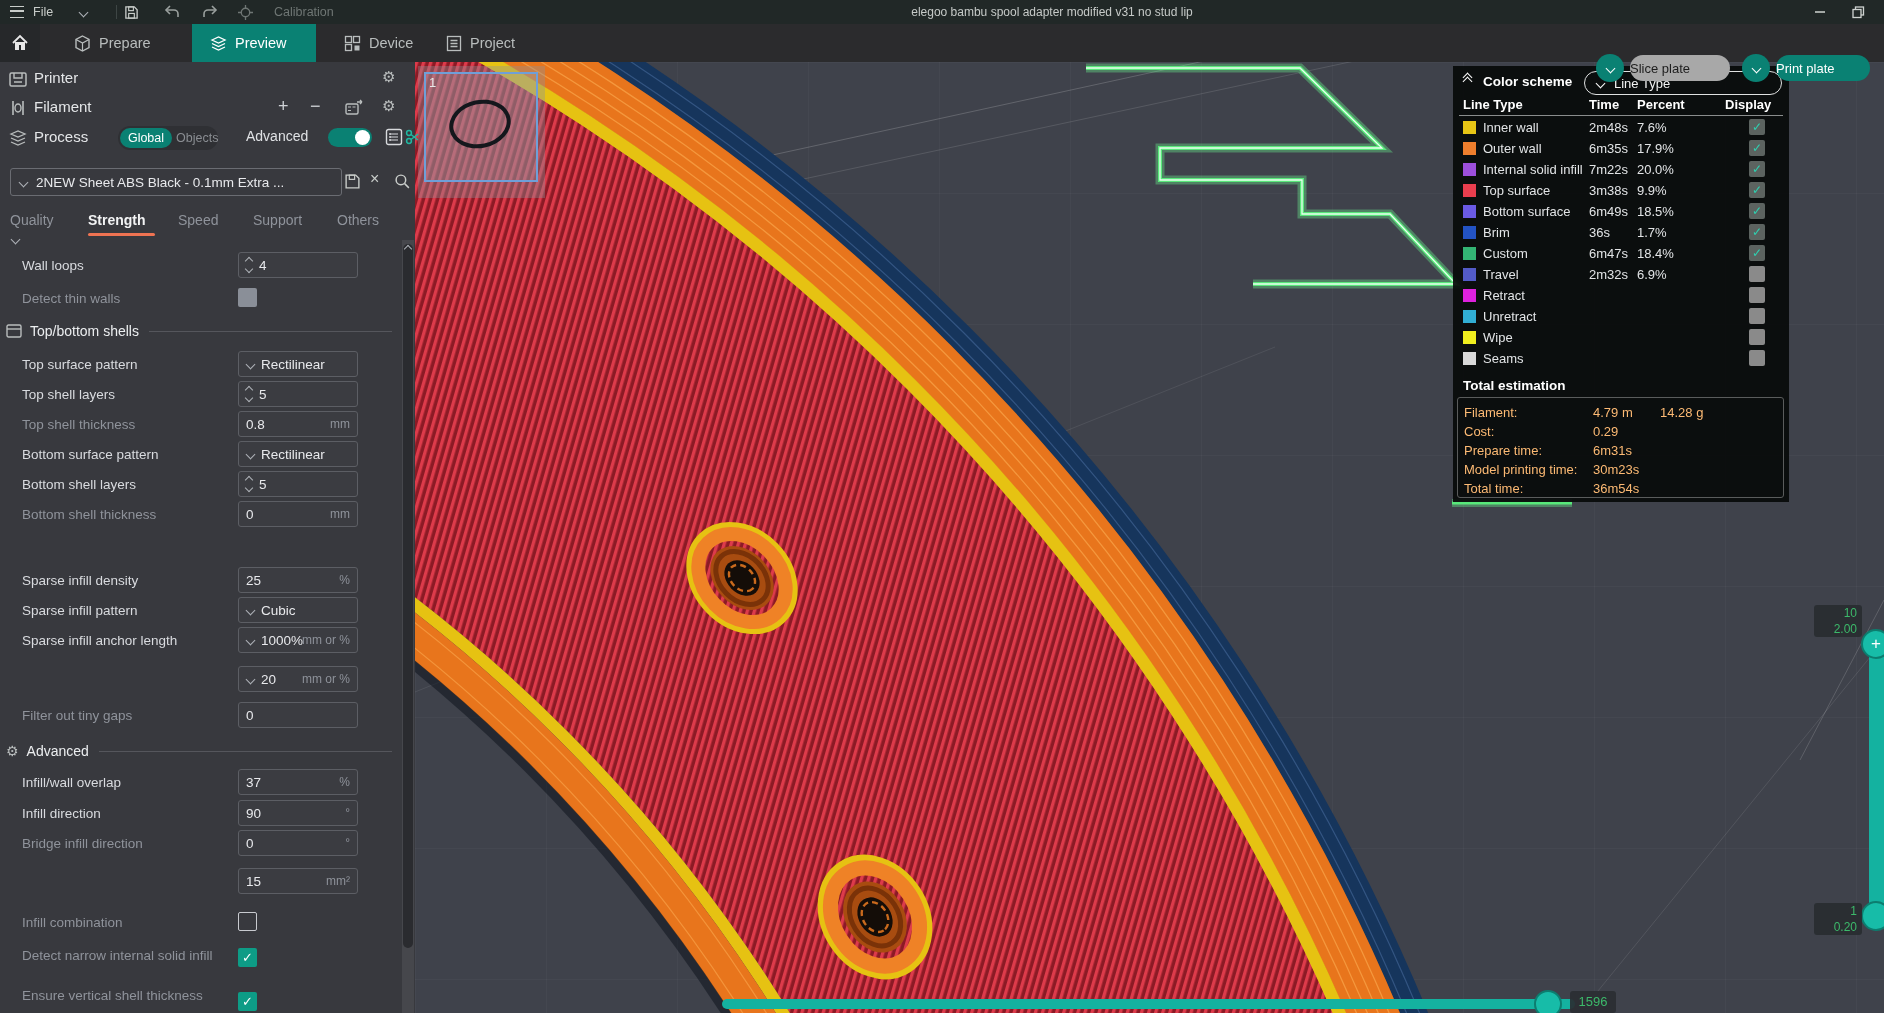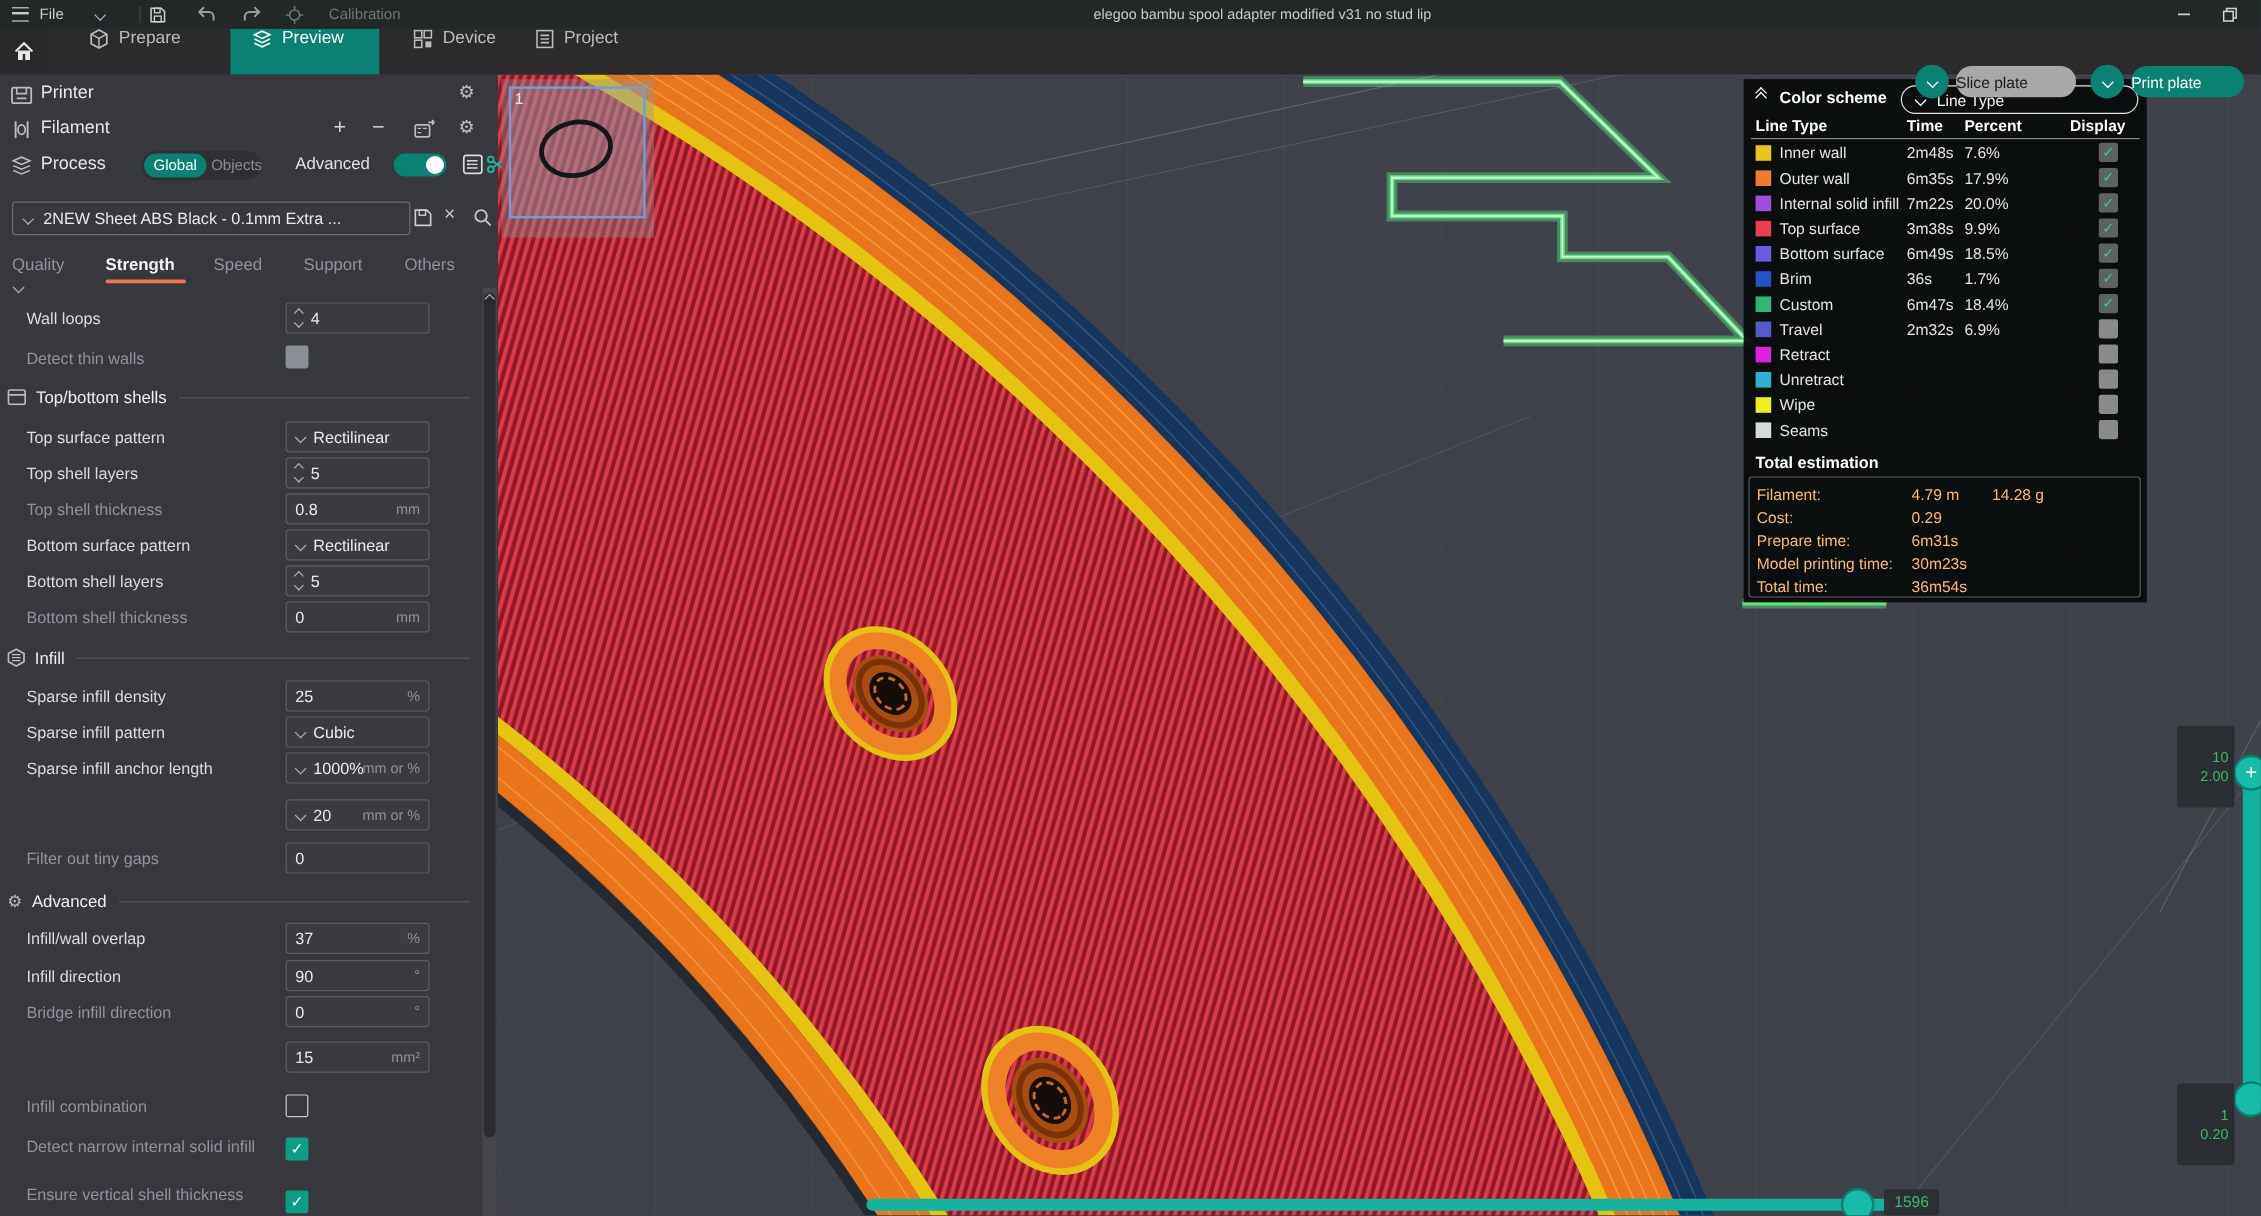--- a/index.html
+++ b/index.html
@@ -8,21 +8,21 @@
   
   #titlebar{position:absolute;left:0;top:0;width:1884px;height:24px;background:#212827;z-index:20}
   #titlebar .mi{position:absolute;top:0;height:24px;display:flex;align-items:center;color:#c9cdca;font-size:12.5px}
   .hamburger{display:inline-block;width:14px;height:10px;border-top:1.6px solid #c9cdca;border-bottom:1.6px solid #c9cdca;position:relative}
   .hamburger:before{content:"";position:absolute;left:0;top:3.2px;width:14px;height:1.6px;background:#c9cdca}
   .vsep{position:absolute;left:116px;top:5px;width:1px;height:14px;background:#3e4645}
   #win-title{position:absolute;left:1052px;top:0;transform:translateX(-50%);height:24px;line-height:24px;color:#c6cac8;font-size:12px;white-space:nowrap}
   .winbtn{position:absolute;top:0;width:28px;height:24px;display:flex;align-items:center;justify-content:center;color:#cfd3d1}
   
   #navbar{position:absolute;left:0;top:24px;width:1884px;height:38px;background:#2b2b2d;z-index:19}
-  .navtab{position:absolute;top:0;height:38px;display:flex;align-items:flex-start;gap:8px;color:#b9bdbd;font-size:14.5px}
+  .navtab{position:absolute;top:0;height:38px;display:flex;align-items:center;gap:8px;color:#b9bdbd;font-size:14.5px}
   .navtab.active{background:#0a8173;color:#fff}
   #home-tile{position:absolute;left:0;top:0;width:40px;height:38px;background:#26282a;display:flex;align-items:center;justify-content:center}
   .pillbtn{position:absolute;top:31px;height:26px;border-radius:13px;display:flex;align-items:center;font-size:13px}
   .chevcircle{position:absolute;top:30px;width:28px;height:28px;border-radius:50%;background:#0a8173;display:flex;align-items:center;justify-content:center}
   
   .chv{display:inline-block;width:6px;height:6px;border-right:1.6px solid #aeb2b8;border-bottom:1.6px solid #aeb2b8;transform:rotate(45deg)}
   .chv.up{transform:rotate(-135deg)}
   .chv.white{border-color:#fff}
   
   #sidebar{position:absolute;left:0;top:62px;width:415px;height:951px;background:#38393e;z-index:10}
@@ -74,21 +74,21 @@
   .tlabel{position:absolute;left:0;top:2px}
   .tv1{position:absolute;left:129px;top:2px}
   .tv2{position:absolute;left:196px;top:2px}
   
   #move-track{position:absolute;left:307px;top:937px;width:853px;height:10px;border-radius:5px;background:#14b2a0}
   #move-handle{position:absolute;left:1119px;top:928px;width:28px;height:28px;border-radius:50%;background:#17bca8;border:2px solid #0c7d6f;box-sizing:border-box}
   #move-notch{position:absolute;left:1147px;top:937px;width:0;height:0;border-top:5px solid transparent;border-bottom:5px solid transparent;border-right:7px solid #14b2a0}
   #move-badge{position:absolute;left:1155px;top:929px;width:46px;height:22px;background:rgba(42,46,50,.92);border-radius:3px;color:#3cb96a;font-size:13px;text-align:center;line-height:22px}
   #layer-bar{position:absolute;left:1454px;top:578px;width:15px;height:278px;background:#14b2a0}
   .lshandle{position:absolute;left:1446px;width:30px;height:30px;border-radius:50%;background:#17bca8;border:2px solid #0c7d6f;box-sizing:border-box;color:#fff;text-align:center;line-height:26px;font-size:17px}
-  .lsbadge{position:absolute;left:1399px;width:48px;background:rgba(40,44,48,.9);border-radius:3px;color:#3cb96a;font-size:12px;line-height:16px;text-align:right;padding:18px 5px;box-sizing:border-box}
+  .lsbadge{position:absolute;left:1399px;width:48px;background:rgba(40,44,48,.9);border-radius:3px;color:#3cb96a;font-size:12px;line-height:16px;text-align:right;padding:0 5px;box-sizing:border-box}
   .icon-svg{display:block}
 </style>
 </head>
 <body>
 
 <div id="titlebar">
   <div class="mi" style="left:10px">
     <span class="hamburger"></span>
     <span style="margin-left:9px">File</span>
   </div>
@@ -416,28 +416,20 @@
       </span>
     <span class="cval">5</span>
   </div>
 
   <div class="slabel dim" style="top:443px">Bottom shell thickness</div>
   <div class="ctrl" style="top:439px">
     <span class="cval">0</span>
     <span class="cunit">mm</span>
   </div>
 
-  <div class="ssec" style="top:476px">
-    <svg width="15" height="16" viewBox="0 0 15 16">
-        <path d="M7.5 1 14 4.5v7L7.5 15 1 11.5v-7z" fill="none" stroke="#b9bdbd" stroke-width="1.4"></path>
-        <path d="M4 5.5h7M4 8h7M4 10.5h7" stroke="#b9bdbd" stroke-width="1"></path>
-      </svg>
-    <span class="stitle">Infill</span>
-    <span class="sline"></span>
-  </div>
 
   <div class="slabel" style="top:509px">Sparse infill density</div>
   <div class="ctrl" style="top:505px">
     <span class="cval">25</span>
     <span class="cunit">%</span>
   </div>
 
   <div class="slabel" style="top:539px">Sparse infill pattern</div>
   <div class="ctrl" style="top:535px">
     <span class="chv" style="margin-left:8px"></span>

